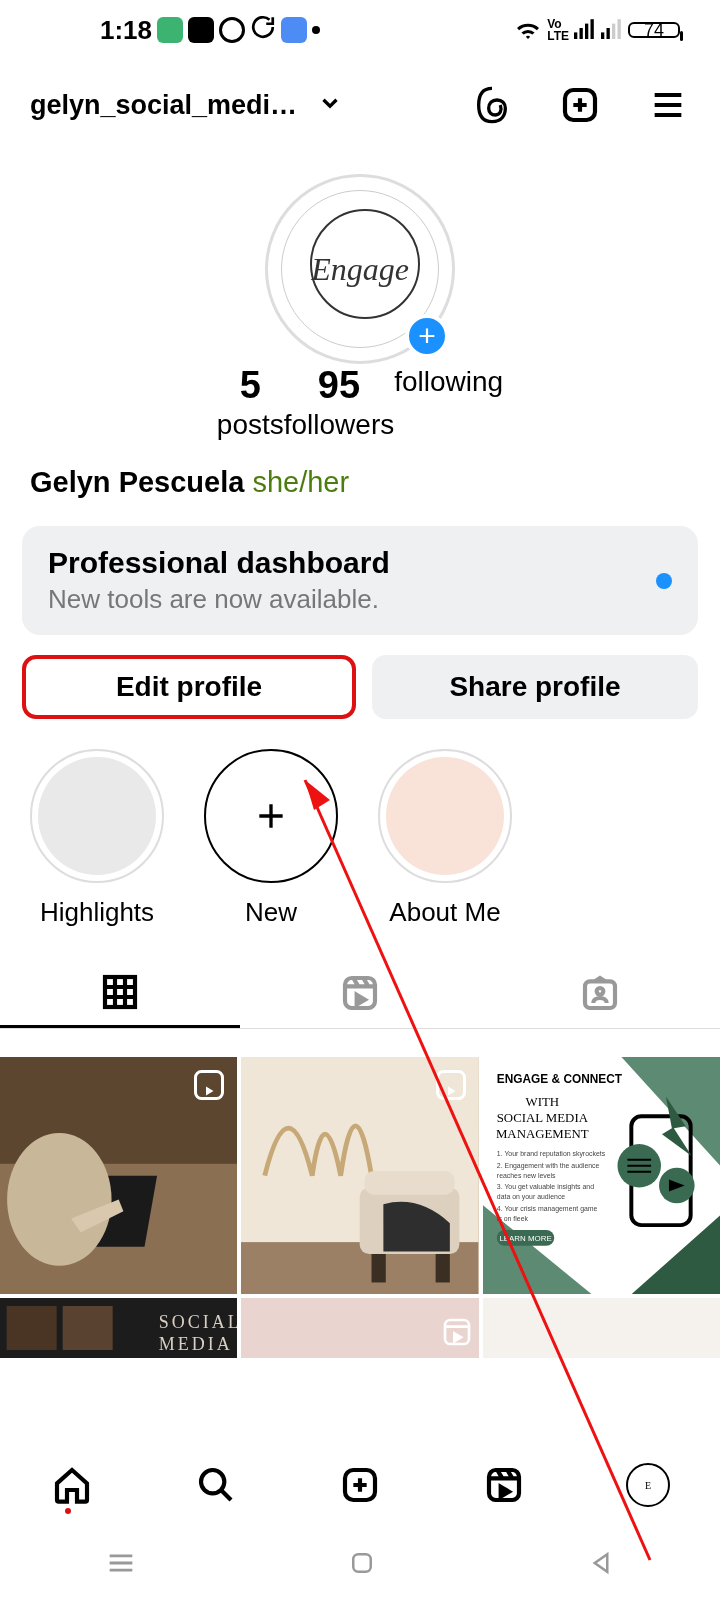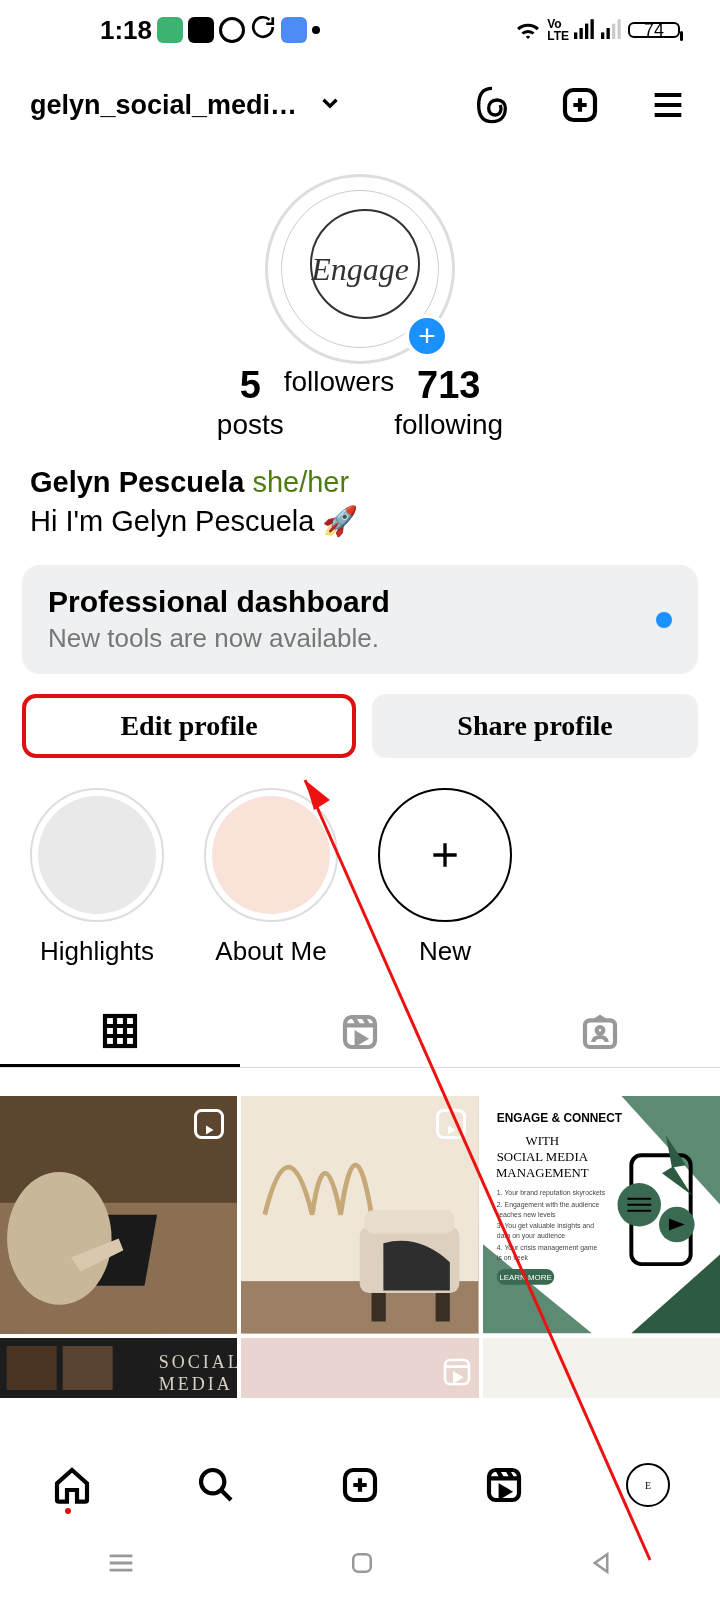--- a/index.html
+++ b/index.html
@@ -31,21 +31,21 @@
   .bio{padding:12px 30px 0 30px;font-size:29px;line-height:1.35;}
   .bio .name{font-weight:600;display:inline;}
   .bio .pron{color:#4d7c0f;margin-left:8px;}
   .bio .tag{color:#1b3a6b;}
   
   .dash{margin:24px 22px 0 22px;background:#eef0f2;border-radius:18px;padding:20px 26px;display:flex;align-items:center;justify-content:space-between;}
   .dash .t1{font-size:30px;font-weight:700;}
   .dash .t2{font-size:26px;color:#777;margin-top:4px;}
   .dash .bluedot{width:16px;height:16px;background:#1a91ff;border-radius:50%;}
   
-  .btnrow{display:flex;gap:16px;padding:20px 22px 0 22px;font-family:Liberation Serif, serif;}
+  .btnrow{display:flex;gap:16px;padding:20px 22px 0 22px;}
   .btn{flex:1;background:#eef0f2;border-radius:14px;height:64px;display:flex;align-items:center;justify-content:center;font-size:28px;font-weight:600;}
   .btn.highlight{border:4px solid #d11;background:#fff;}
   
   .hl-row{display:flex;gap:40px;padding:30px 32px 0 30px;}
   .hl{display:flex;flex-direction:column;align-items:center;gap:14px;}
   .hl .c{width:134px;height:134px;border-radius:50%;border:2px solid #ddd;display:flex;align-items:center;justify-content:center;}
   .hl .inner{width:118px;height:118px;border-radius:50%;}
   .hl .lbl{font-size:26px;}
   
   .tabs{display:flex;margin-top:30px;border-bottom:1px solid #ddd;}
@@ -144,32 +144,31 @@
         </div>
       </div>
     <div class="addbtn">+</div>
   </div>
   <div class="stats">
     <div class="stat">
       <div class="num">5</div>
       <div class="lbl">posts</div>
     </div>
     <div class="stat">
+      <div class="num">95</div>
       <div class="lbl">followers</div>
     </div>
     <div class="stat">
-      <div class="num">713</div>
       <div class="lbl">following</div>
     </div>
   </div>
 </div>
 
 <div class="bio">
   <div><span class="name">Gelyn Pescuela</span><span class="pron">she/her</span></div>
-  <div>Hi I'm Gelyn Pescuela 🚀</div>
 </div>
 
 <div class="dash">
   <div>
     <div class="t1">Professional dashboard</div>
     <div class="t2">New tools are now available.</div>
   </div>
   <div class="bluedot"></div>
 </div>
 
@@ -177,34 +176,34 @@
   <div class="btn highlight">Edit profile</div>
   <div class="btn">Share profile</div>
 </div>
 
 <div class="hl-row">
   <div class="hl">
     <div class="c">
         <div class="inner" style="background:#e9e9e9;"></div>
       </div>
     <div class="lbl">Highlights</div>
-  </div>
-  <div class="hl">
-    <div class="c">
-        <div class="inner" style="background:#f9e3d9;"></div>
-      </div>
-    <div class="lbl">About Me</div>
   </div>
   <div class="hl">
     <div class="c" style="border:2px solid #000;">
         <svg width="40" height="40" viewBox="0 0 24 24" stroke="#000" stroke-width="2" fill="none">
           <path d="M12 5v14M5 12h14"></path>
         </svg>
       </div>
     <div class="lbl">New</div>
+  </div>
+  <div class="hl">
+    <div class="c">
+        <div class="inner" style="background:#f9e3d9;"></div>
+      </div>
+    <div class="lbl">About Me</div>
   </div>
 </div>
 
 <div class="tabs">
   <div class="tab active">
       <svg width="40" height="40" viewBox="0 0 24 24" fill="none" stroke="#000" stroke-width="2.5">
         <rect x="3" y="3" width="18" height="18"></rect>
         <path d="M9 3v18M15 3v18M3 9h18M3 15h18"></path>
       </svg>
     </div>

